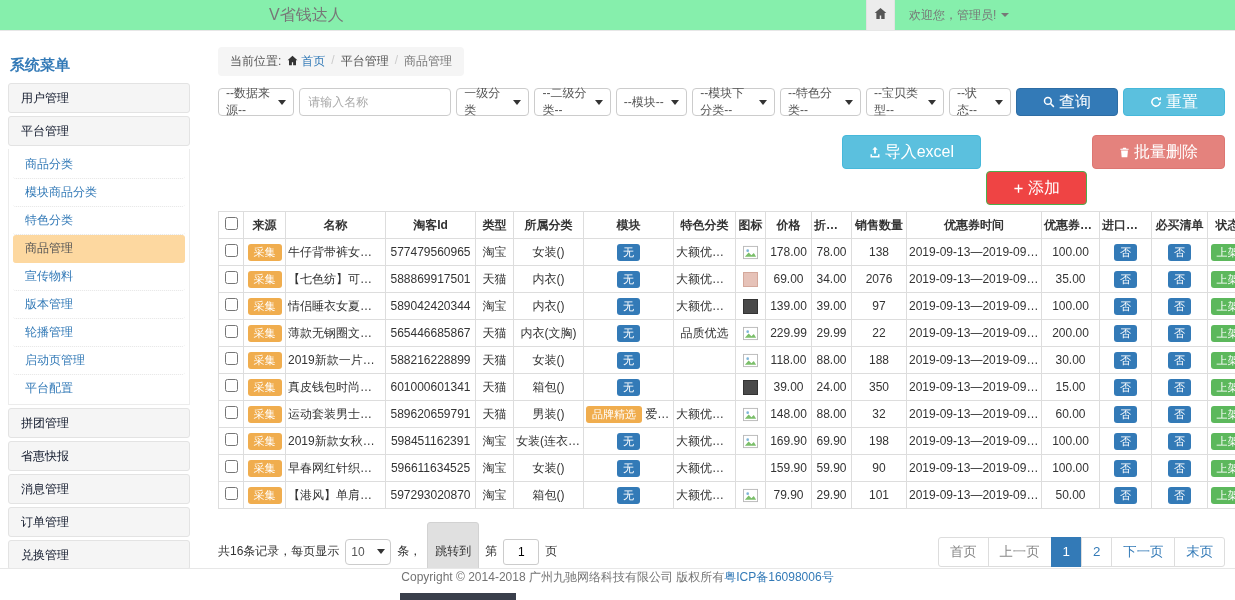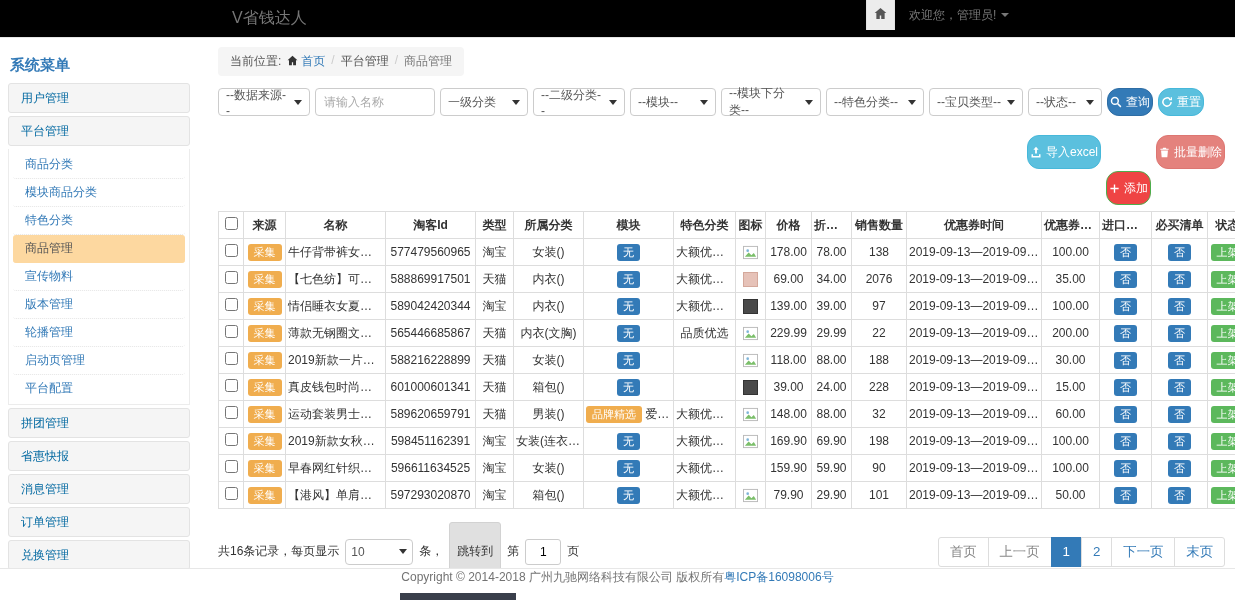--- a/index.html
+++ b/index.html
@@ -1,33 +1,33 @@
 <!DOCTYPE html>
 <html><head>
 <meta charset="utf-8">
 <style>
   * { box-sizing: border-box; margin: 0; padding: 0; }
   html,body { width:1235px; height:600px; overflow:hidden; background:#fff;
     font-family:"Liberation Sans","DejaVu Sans",sans-serif; font-size:12px; color:#333; position:relative; }
 
   
-  .topbar { position:absolute; left:0; top:0; width:1235px; height:38px;
-    background:#000000; border-bottom:1px solid #e7e7e7; display:flex; align-items:center; z-index:6; }
+  .topbar { position:absolute; left:0; top:0; width:1235px; height:31px;
+    background:#86efac; border-bottom:1px solid #e7e7e7; display:flex; align-items:center; z-index:6;padding-left:37px; }
   .brand { margin-left:232px; font-size:16px; color:#777; }
   .topbar-right { position:absolute; left:866px; top:0; height:30px; display:flex; align-items:center; }
   .home-box { width:29px; height:30px; background:#ececec; border-left:1px solid #e2e2e2;
     border-right:1px solid #e2e2e2; display:flex; align-items:center; justify-content:center; cursor:pointer; }
   .welcome { margin-left:14px; color:#777; display:flex; align-items:center; gap:5px; cursor:pointer; }
   .caret { width:0; height:0; border-left:4px solid transparent; border-right:4px solid transparent; border-top:4px solid #777; }
 
   
   .sidebar { position:absolute; left:8px; top:53px; width:182px; z-index:1; }
   .sidebar-title { color:#337ab7; font-weight:bold; font-size:15px; padding:3px 2px 8px 2px; }
   .menu-group { background:#f5f5f5; border:1px solid #e3e3e3; border-radius:3px;
-    padding:0 12px; height:30px; line-height:28px; margin-bottom:3px; color:#0369a1; cursor:pointer; }
+    padding:0 12px; height:30px; line-height:28px; margin-bottom:3px; color:#0f172a; cursor:pointer; }
   .submenu { background:#fff; border:1px solid #ececec; border-top:none; margin-bottom:3px; padding:2px 4px; }
   .submenu-item { padding:5px 12px; color:#337ab7; border-bottom:1px dotted #e5e5e5; cursor:pointer; border-radius:3px; }
   .submenu-item:last-child { border-bottom:none; }
   .submenu-item.active { background:#fdd8a0; color:#555; border-bottom:1px solid #fdd8a0; }
 
   
   .main { position:absolute; left:218px; top:47px; width:1007px; z-index:2; }
   .breadcrumb { display:inline-flex; gap:6px; background:#f5f5f5;
     border-radius:4px; padding:6px 12px; color:#555; }
   .breadcrumb .bc-home-link { color:#337ab7; cursor:pointer; display:flex; align-items:center; gap:3px; }
@@ -35,22 +35,22 @@
   .breadcrumb .bc-current { color:#777; }
 
   .filter-row { display:flex; gap:5px; margin-top:12px; align-items:center; }
   .fselect { height:28px; border:1px solid #ccc; border-radius:4px; background:#fff; color:#555;
     display:flex; align-items:center; justify-content:space-between; padding:0 7px; cursor:pointer; }
   .fselect .sel-caret { width:0; height:0; border-left:4px solid transparent; border-right:4px solid transparent;
     border-top:5px solid #333; margin-left:6px; }
   .finput { height:28px; border:1px solid #ccc; border-radius:4px; padding:0 8px; width:152px; font-size:12px; color:#333; }
   .finput::placeholder { color:#aaa; }
 
-  .btn { height:28px; border-radius:12px; border:1px solid transparent; color:#fff; font-size:12px;
-    display:inline-flex; align-items:center; gap:4px; padding:0 2px; cursor:pointer; white-space:nowrap; }
+  .btn { height:28px; border-radius:4px; border:1px solid transparent; color:#fff; font-size:16px;
+    display:inline-flex; align-items:center; gap:4px; padding:0 26px; cursor:pointer; white-space:nowrap; }
   .btn-primary { background:#337ab7; border-color:#2e6da4; }
   .btn-info { background:#5bc0de; border-color:#46b8da; }
   .btn-success { background:#ef4444; border-color:#4cae4c;margin-top:36px; }
   .btn-danger-soft { background:#e4827d; border-color:#dd7672; }
   .btn svg { display:block; }
 
   .actions-row { display:flex; justify-content:flex-end; gap:5px; margin-top:19px; }
   .actions-row .btn { height:34px; }
 
   
@@ -62,21 +62,21 @@
   .badge-orange { background:#f0ad4e; }
   .badge-blue { background:#337ab7; }
   .badge-green { background:#5cb85c; }
   .thumb { display:inline-block; width:15px; height:15px; vertical-align:middle; }
   .thumb-dark { background:#4a4a4a; border:1px solid #333; }
   .thumb-photo { background:#e6c2b8; border:1px solid #d4a89b; }
 
   
   .pager-row { display:flex; justify-content:space-between; align-items:center; margin-top:13px; }
   .pager-left { display:flex; align-items:center; gap:6px; color:#333; }
-  .pp-select { height:26px; width:68px; padding:0 5px; }
+  .pp-select { height:26px; width:46px; padding:0 5px; }
   .jump-chip { background:#e0e0e0; border:1px solid #d2d2d2; border-radius:3px; padding:20px 7px; color:#333; cursor:pointer; }
   .page-input { width:36px; height:26px; border:1px solid #ccc; border-radius:3px; text-align:center; font-size:12px; }
   .pager-right { display:flex; }
   .page-btn { border:1px solid #ddd; background:#fff; color:#337ab7; padding:5px 11px; margin-left:-1px; cursor:pointer; }
   .page-btn:first-child { border-radius:3px 0 0 3px; margin-left:0; }
   .page-btn:last-child { border-radius:0 3px 3px 0; }
   .page-btn.disabled { color:#888; }
   .page-btn.active { background:#337ab7; border-color:#337ab7; color:#fff; }
 
   
@@ -146,21 +146,21 @@
     <span class="sep">/</span>
     <span class="bc-current">商品管理</span>
   </div>
 
   <div class="filter-row" id="filter-row">
 
     <div class="fselect" style="width: 92px;">
         <span>--数据来源--</span>
         <span class="sel-caret"></span>
       </div>
-      <input class="finput" placeholder="请输入名称" style="width: 120px;">
+      <input class="finput" placeholder="请输入名称" style="width: 152px;">
       <div class="fselect" style="width: 88px;">
         <span>一级分类</span>
         <span class="sel-caret"></span>
       </div>
       <div class="fselect" style="width: 92px;">
         <span>--二级分类--</span>
         <span class="sel-caret"></span>
       </div>
       <div class="fselect" style="width: 86px;">
         <span>--模块--</span>
@@ -385,21 +385,21 @@
           <td><span class="badge badge-orange">采集</span></td>
           <td>真皮钱包时尚优雅女士...</td>
           <td>601000601341</td>
           <td>天猫</td>
           <td>箱包()</td>
           <td><span class="badge badge-blue">无</span></td>
           <td></td>
           <td><span class="thumb thumb-dark"></span></td>
           <td>39.00</td>
           <td>24.00</td>
-          <td>228</td>
+          <td>350</td>
           <td>2019-09-13—2019-09-20</td>
           <td>15.00</td>
           <td><span class="badge badge-blue">否</span></td>
           <td><span class="badge badge-blue">否</span></td>
           <td><span class="badge badge-green">上架</span></td>
         </tr>
         <tr>
           <td><input type="checkbox" style=""></td>
           <td><span class="badge badge-orange">采集</span></td>
           <td>运动套装男士卫衣初秋...</td>

